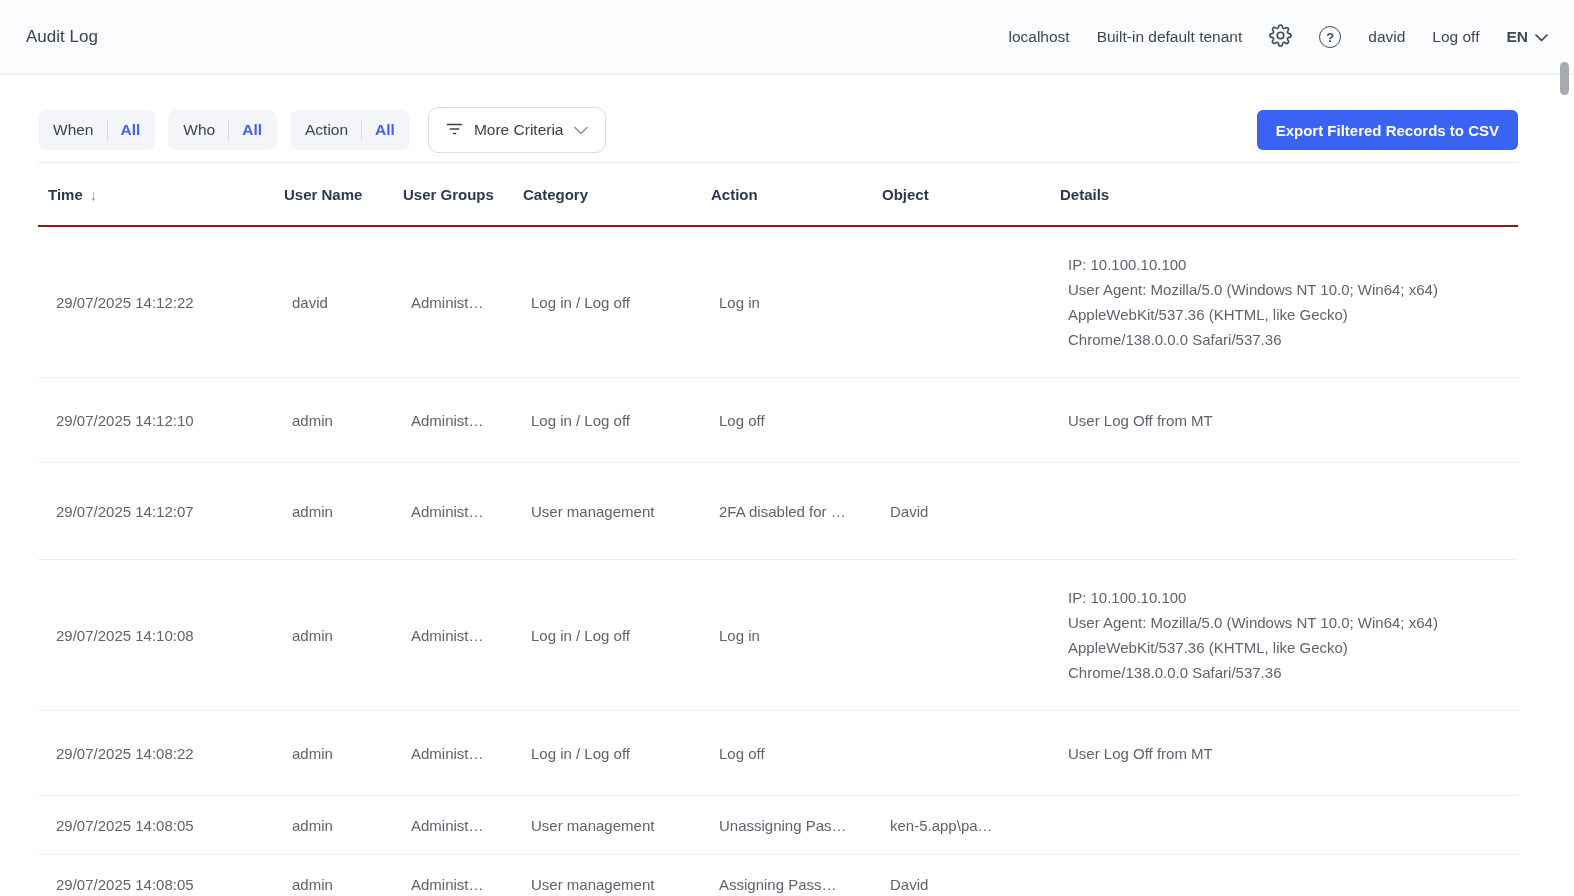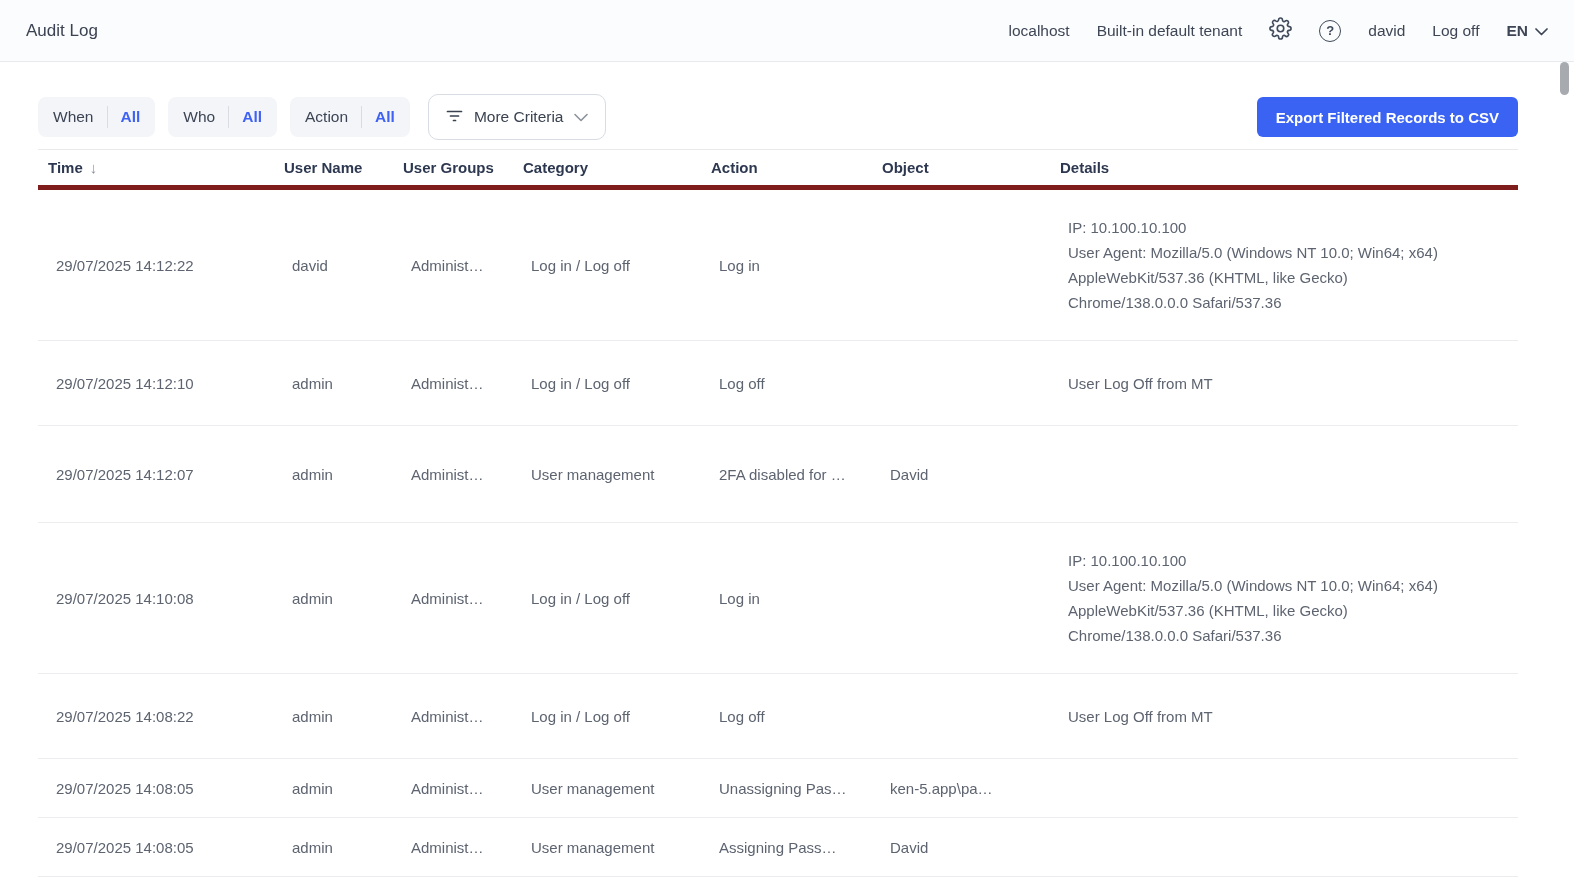--- a/index.html
+++ b/index.html
@@ -1,21 +1,21 @@
 <!DOCTYPE html>
 <html><head>
 <meta charset="utf-8">
 <style>
   * { margin:0; padding:0; box-sizing:border-box; }
   html,body { width:1574px; height:896px; overflow:hidden; background:#ffffff;
     font-family:"Liberation Sans","DejaVu Sans",sans-serif; }
   body { position:relative; }
 
   
-  .topbar { height:62px; background:#fbfcfd; border-bottom:1px solid #e8eaed;
+  .topbar { height:75px; background:#fbfcfd; border-bottom:1px solid #e8eaed;
     display:flex; align-items:center; padding:0 26px; }
   .topbar-title { font-size:17px; color:#3b4252; }
   .topbar-right { margin-left:auto; display:flex; align-items:center; gap:27px; }
   .topbar-item { font-size:15.5px; color:#3e4555; cursor:default; }
   .topbar-action { cursor:pointer; }
   .icon-btn { display:flex; align-items:center; justify-content:center; cursor:pointer; }
   .help-circle { width:22px; height:22px; border:1.6px solid #3f4a5a; border-radius:50%;
     display:flex; align-items:center; justify-content:center;
     font-size:13px; font-weight:700; color:#3f4a5a; }
   .lang { display:flex; align-items:center; gap:7px; font-weight:700; font-size:15.5px; color:#3e4555; cursor:pointer; }
@@ -31,21 +31,21 @@
     display:flex; align-items:center; gap:11px; padding:0 17px; margin-left:5px; cursor:pointer; }
   .more-criteria-label { font-size:15.5px; color:#3a4250; font-weight:500; }
   .export-group { margin-left:auto; display:flex; }
   .btn-primary { height:40px; background:#3b63f3; color:#ffffff; border:none; border-radius:6px;
     font-family:inherit; font-size:15px; font-weight:700; padding:0 19px; cursor:pointer; }
 
   
   .table { margin:9px 56px 0 38px; }
   .tgrid { display:grid; grid-template-columns:236px 119px 120px 188px 171px 178px 1fr;
     padding-left:10px; align-items:center; }
-  .thead { height:41px; border-top:1px solid #e9eaec; border-bottom:5px solid #7f1d1d; }
+  .thead { height:65px; border-top:1px solid #e9eaec; border-bottom:2px solid #7f1d1d; }
   .th { font-size:15px; font-weight:700; color:#2d3850; display:flex; align-items:center; cursor:pointer; }
   .sort-arrow { color:#8d929b; font-weight:400; font-size:15px; margin-left:7px; }
   .trow { border-bottom:1px solid #ededef; }
   .td { font-size:15px; color:#5d6470; padding-left:8px; line-height:21px; }
   .td-details { white-space:pre-line; line-height:25px; }
 
   
   .scroll-thumb { position:absolute; right:5px; top:62px; width:9px; height:33px;
     background:#a7aaaf; border-radius:4.5px; cursor:pointer; }
 </style>

